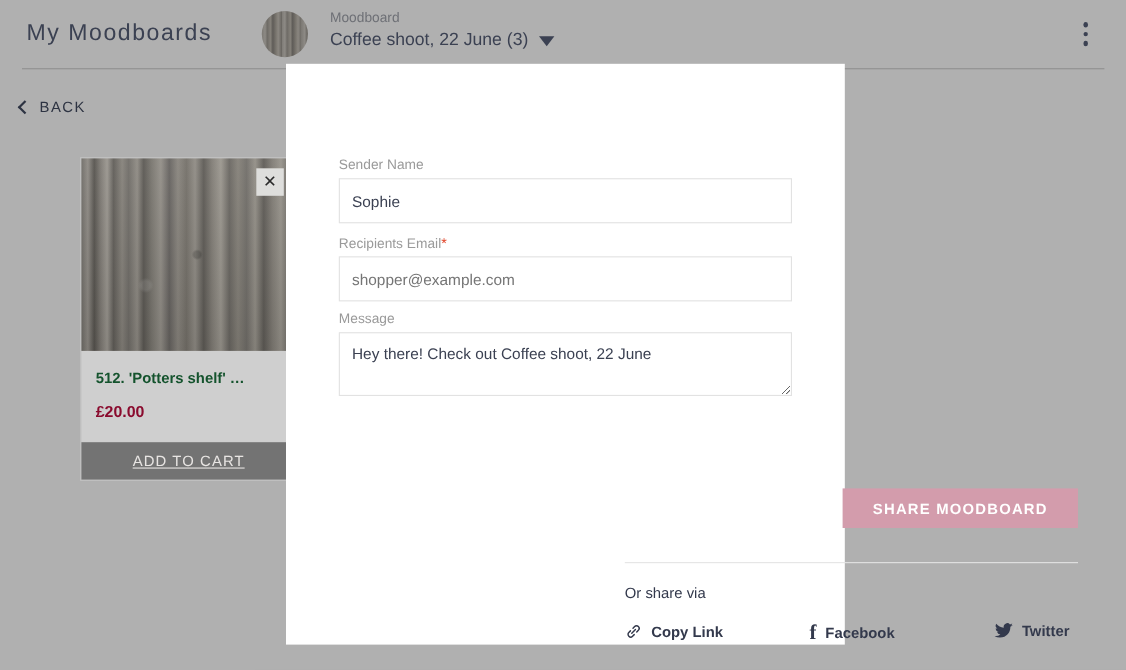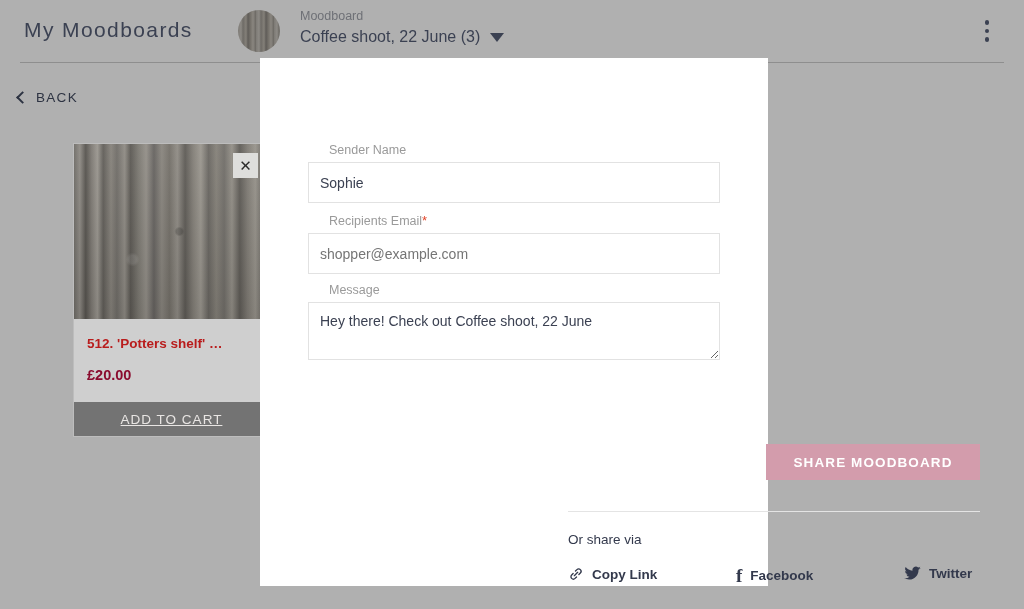--- a/index.html
+++ b/index.html
@@ -97,21 +97,21 @@
   }
   .card-close {
     position: absolute; right: 9px; top: 9px; width: 25px; height: 25px;
     background: #dededc; display: flex; align-items: center;
     justify-content: center; font-size: 15px; color: #2b2b2b; line-height: 1;
     font-family: "Liberation Sans", sans-serif;
   }
   .card-body { position: absolute; left: 0; top: 175px; width: 195px; height: 80px; }
   .card-title {
     position: absolute; left: 13px; top: 17px; width: 175px;
-    font-size: 13.5px; font-weight: bold; color: #b91c1c;
+    font-size: 13.5px; font-weight: bold; color: #14532d;
     white-space: nowrap; overflow: hidden;
   }
   .card-price {
     position: absolute; left: 13px; top: 48px;
     font-size: 14.5px; font-weight: bold; color: #8a0b2e;
   }
   .card-cta {
     position: absolute; left: 0; bottom: 0; width: 195px; height: 34px;
     background: #737373; color: #e8e5e3; font-size: 13.5px;
     letter-spacing: 1px; display: flex; align-items: center; justify-content: center; text-decoration: underline;
@@ -122,21 +122,21 @@
     position: absolute; left: 260px; top: 58px; width: 508px; height: 528px;
     background: #ffffff;
   }
 
   .modal-title {
     position: absolute; left: 48px; top: 33px;
     font-size: 17.5px; font-weight: bold; color: #33394c;
   }
 
   .field-label {
-    font-size: 12.5px; color: #9a9a9a; margin-bottom: 5px; display: block; margin-left: 21px;
+    font-size: 12.5px; color: #9a9a9a; margin-bottom: 5px; display: block;
   }
   .req { color: #e2452a; font-size: 13px; }
 
   .field { position: absolute; left: 48px; width: 412px; }
   .f-sender { top: 85px; }
   .f-email  { top: 155px; }
   .f-msg    { top: 225px; }
 
   .text-input {
     width: 412px; height: 41px; border: 1px solid #e2e2e2; background: #fff;

